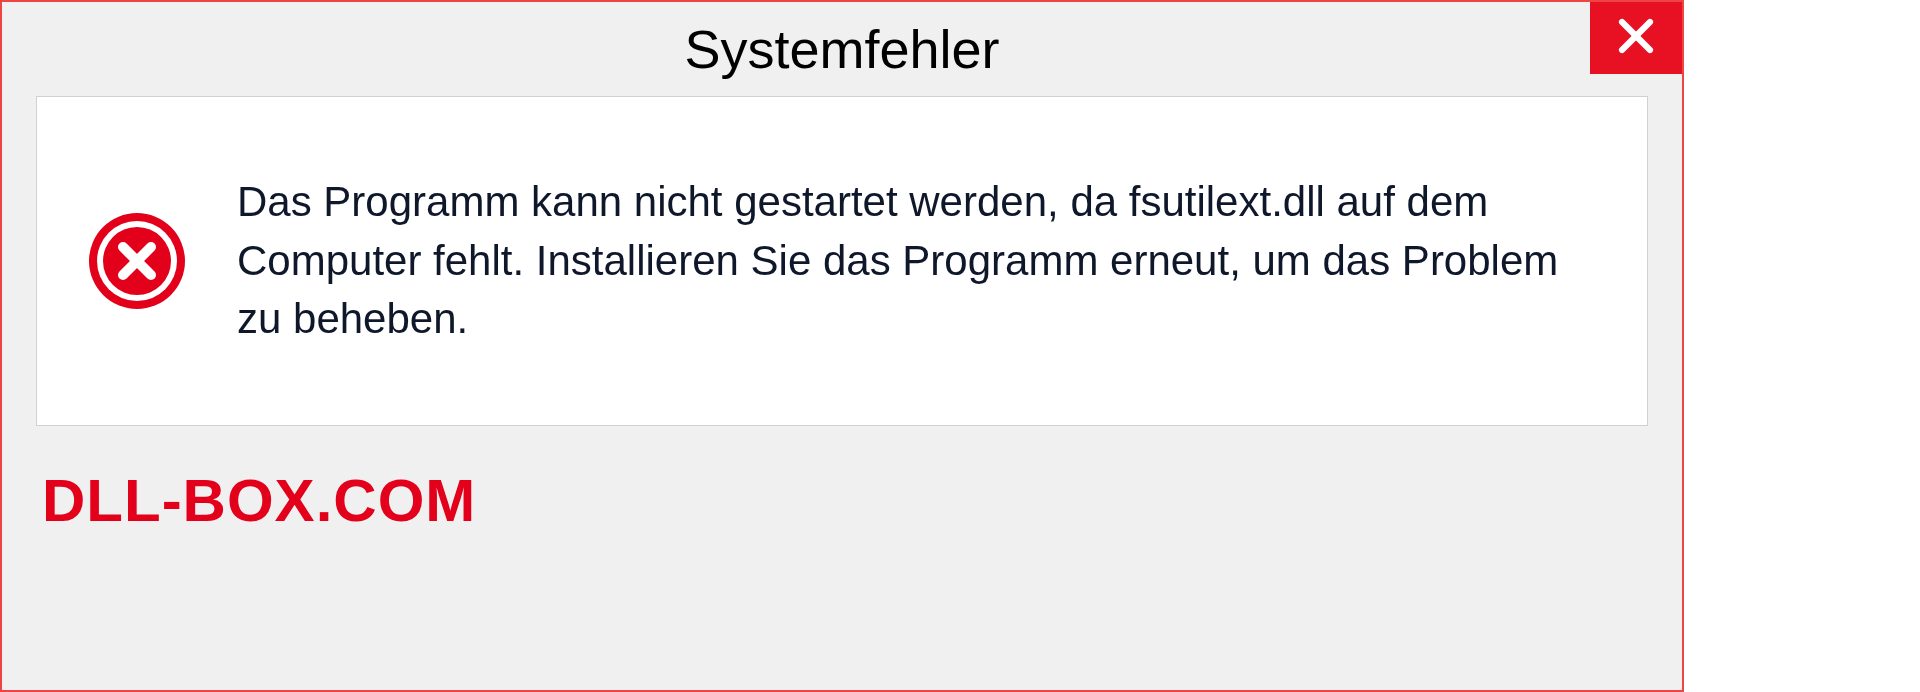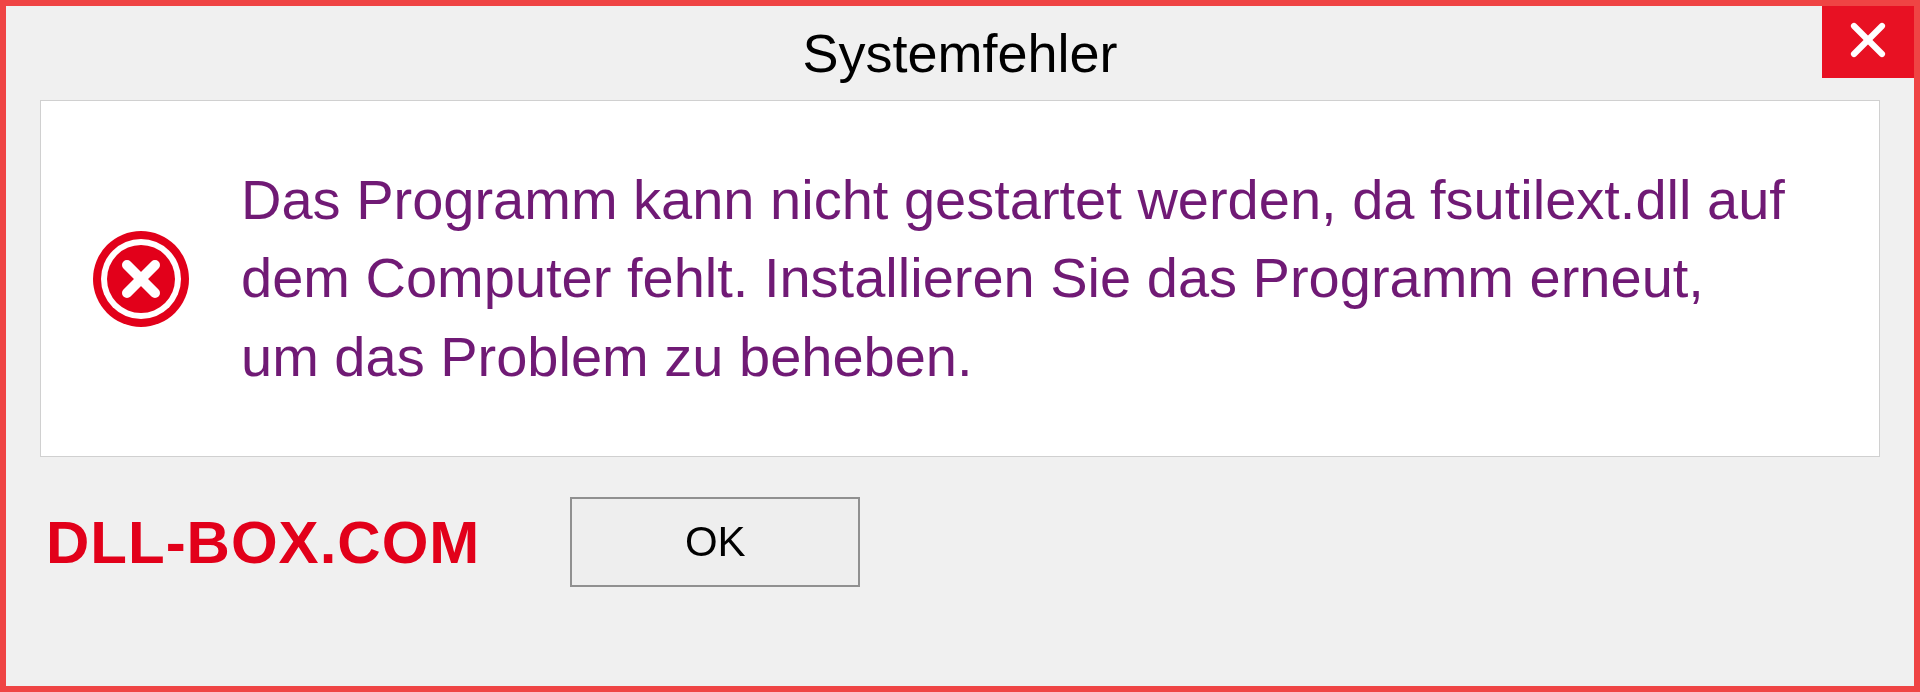--- a/index.html
+++ b/index.html
@@ -9,22 +9,22 @@
     }
     body {
       font-family: 'Segoe UI', Arial, sans-serif;
       background: #fff;
       width: 1920px;
       height: 692px;
       overflow: hidden;
     }
     .dialog {
       background: #f0f0f0;
-      border: 6px solid #ef4444;
-      width: 1920px;
+      border: 2px solid #ef4444;
+      width: 1684px;
       height: 692px;
       position: relative;
     }
     .title-bar {
       height: 94px;
       display: flex;
       align-items: center;
       justify-content: center;
       position: relative;
     }
@@ -58,23 +58,23 @@
       align-items: center;
       gap: 50px;
       min-height: 330px;
     }
     .error-icon {
       flex-shrink: 0;
       width: 100px;
       height: 100px;
     }
     .message-text {
-      font-size: 56px;
+      font-size: 42px;
       line-height: 1.4;
-      color: #701a75;
+      color: #0f172a;
       max-width: 1550px;
     }
     .footer {
       display: flex;
       align-items: center;
       padding: 40px 40px 40px 40px;
       gap: 90px;
     }
     .watermark {
       font-size: 60px;
@@ -120,17 +120,14 @@
         <circle cx="50" cy="50" r="34" fill="#e2001a"></circle>
         <line x1="36" y1="36" x2="64" y2="64" stroke="#fff" stroke-width="10" stroke-linecap="round"></line>
         <line x1="64" y1="36" x2="36" y2="64" stroke="#fff" stroke-width="10" stroke-linecap="round"></line>
       </svg>
     </div>
     <div class="message-text">Das Programm kann nicht gestartet werden, da fsutilext.dll auf dem Computer fehlt. Installieren Sie das Programm erneut, um das Problem zu beheben.</div>
   </div>
 
   <div class="footer">
     <div class="watermark">DLL-BOX.COM</div>
-    <div class="ok-button">
-      <span>OK</span>
-    </div>
   </div>
 </div>
 
 </body></html>

